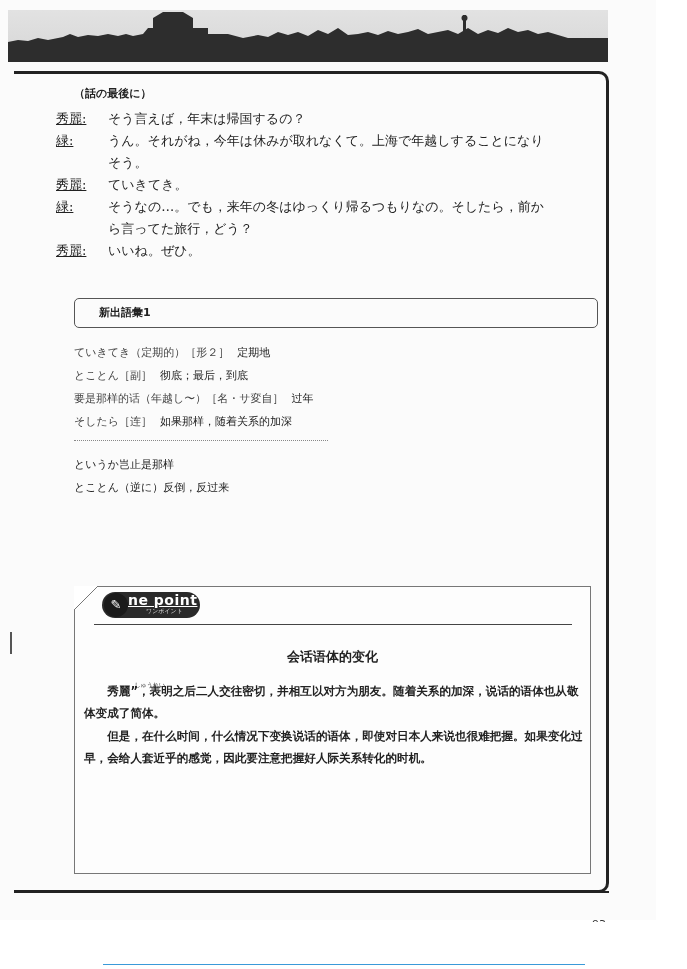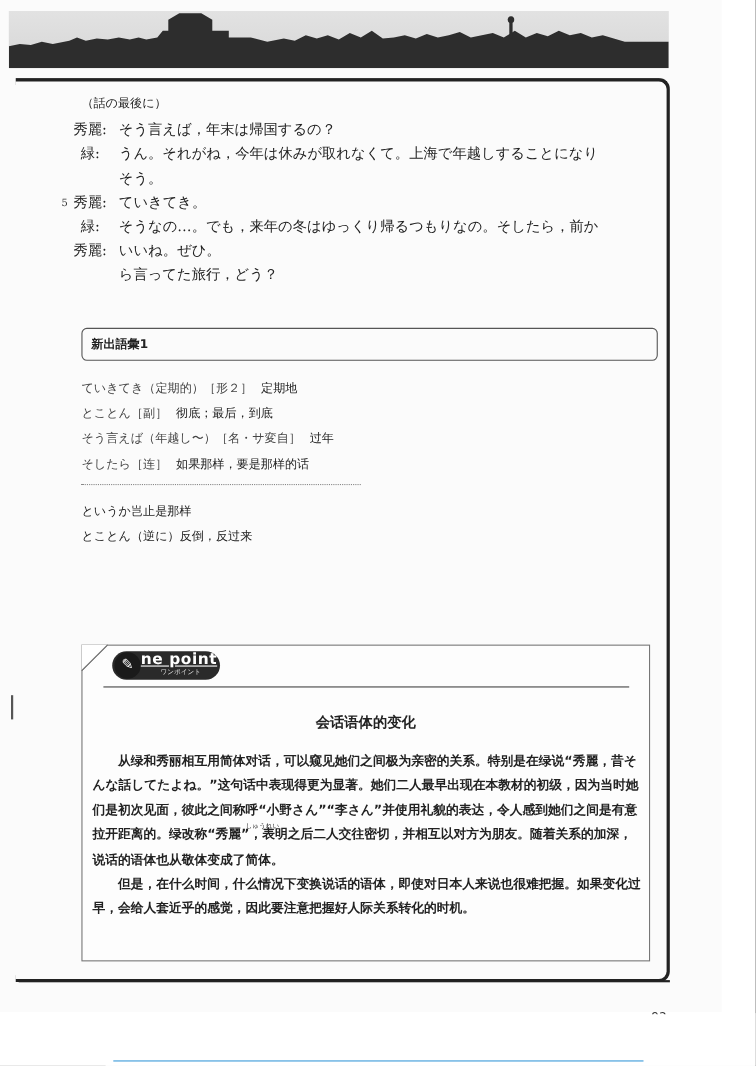--- a/index.html
+++ b/index.html
@@ -18,30 +18,30 @@
   }
   .banner svg { position:absolute; left:0; top:0; }
   
   .frame {
     position:absolute; left:14px; top:71px; width:595px; height:822px;
     border-top:3px solid #222; border-right:3px solid #222; border-bottom:3px solid #222;
     border-radius:0 10px 10px 0;
     box-sizing:border-box;
   }
   .dialog { position:absolute; left:56px; top:86px; width:545px; font-family:"DejaVu Serif", serif; font-size:13px; }
-  .dialog .heading { font-family:"DejaVu Sans", sans-serif; font-weight:normal; font-size:11px; margin-left:18px; margin-bottom:6px; height:16px; line-height:16px; }
+  .dialog .heading { font-family:"DejaVu Sans", sans-serif; font-weight:bold; font-size:11px; margin-left:18px; margin-bottom:6px; height:16px; line-height:16px; }
   .line { position:relative; line-height:22px; }
   .line .num { position:absolute; left:0; top:0; font-size:9px; color:#333; }
-  .line .spk { display:inline-block; width:52px; text-align:center; }
+  .line .spk { display:inline-block; width:52px; text-align:left;text-decoration:underline; }
   .line .txt { }
   .line.cont { padding-left:52px; }
   .vocab-title {
     position:absolute; left:74px; top:298px; width:524px; height:30px;
     border:1.5px solid #555; border-radius:5px; box-sizing:border-box;
-    font-weight:bold; font-size:11px; line-height:28px; padding-left:8px;
+    font-weight:bold; font-size:11px; line-height:28px; padding-left:24px;
   }
   .vocab { position:absolute; left:74px; top:341px; font-size:11px; }
   .vocab .row { height:23px; line-height:23px; white-space:nowrap; }
   .vocab .kana { color:#444; font-family:"DejaVu Sans", sans-serif;margin-top:15px; }
   .vocab .meta { color:#444; }
   .vocab .mean { font-weight:normal; margin-left:8px; }
   .dotted { position:absolute; left:74px; top:440px; width:254px; border-top:1px dotted #888; }
   .vocab2 { position:absolute; left:74px; top:453px; font-size:11px; }
   .vocab2 .row { height:23px; line-height:23px; white-space:nowrap; }
   
@@ -85,31 +85,31 @@
 
 <div class="frame"></div>
 
 <div class="dialog">
   <div class="heading">（話の最後に）</div>
   <div class="line"><span class="num"></span><span class="spk">秀麗:</span><span class="txt">そう言えば，年末は帰国するの？</span></div>
   <div class="line"><span class="num"></span><span class="spk">緑:</span><span class="txt">うん。それがね，今年は休みが取れなくて。上海で年越しすることになり</span></div>
   <div class="line cont"><span class="txt">そう。</span></div>
   <div class="line"><span class="num">5</span><span class="spk">秀麗:</span><span class="txt">ていきてき。</span></div>
   <div class="line"><span class="num"></span><span class="spk">緑:</span><span class="txt">そうなの…。でも，来年の冬はゆっくり帰るつもりなの。そしたら，前か</span></div>
+  <div class="line cont"><span class="txt">ら言ってた旅行，どう？</span></div>
   <div class="line"><span class="num"></span><span class="spk">秀麗:</span><span class="txt">いいね。ぜひ。</span></div>
-  <div class="line cont"><span class="txt">ら言ってた旅行，どう？</span></div>
 </div>
 
 <div class="vocab-title">新出語彙1</div>
 
 <div class="vocab">
   <div class="row"><span class="kana">ていきてき</span><span class="meta">（定期的）［形２］</span><span class="mean">定期地</span></div>
   <div class="row"><span class="kana">とことん</span><span class="meta">［副］</span><span class="mean">彻底；最后，到底</span></div>
-  <div class="row"><span class="kana">そう言えば</span><span class="meta">（年越し〜）［名・サ変自］</span><span class="mean">过年</span></div>
-  <div class="row"><span class="kana">そしたら</span><span class="meta">［连］</span><span class="mean">如果那样，要是那样的话</span></div>
+  <div class="row"><span class="kana">要是那样的话</span><span class="meta">（年越し〜）［名・サ変自］</span><span class="mean">过年</span></div>
+  <div class="row"><span class="kana">そしたら</span><span class="meta">［连］</span><span class="mean">如果那样，随着关系的加深</span></div>
 </div>
 
 <div class="dotted"></div>
 
 <div class="vocab2">
   <div class="row"><span class="kana">というか</span><span class="meta"></span><span class="mean">岂止是那样</span></div>
   <div class="row"><span class="kana">とことん</span><span class="meta">（逆に）</span><span class="mean">反倒，反过来</span></div>
 </div>
 
 <div class="op-box"></div>
@@ -119,21 +119,21 @@
   <path d="M0,24 L24,0" stroke="#777" stroke-width="1"></path>
 </svg>
 <div class="op-logo">
   <div class="pen">✎</div>
   <span class="word">ne point</span>
   <span class="sub">ワンポイント</span>
 </div>
 <div class="op-rule"></div>
 <div class="op-title">会话语体的变化</div>
 <div class="op-body">
-  <p><span>从绿和秀丽相互用简体对话，可以窥见她们之间极为亲密的关系。特别是在绿说“秀麗，昔そんな話してたよね。”这句话中表现得更为显著。她们二人最早出现在本教材的初级，因为当时她们是初次见面，彼此之间称呼“小野さん”“李さん”并使用礼貌的表达，令人感到她们之间是有意拉开距离的。绿改称“</span><span class="ruby-note"><span class="rt">しゅうれい</span><span>秀麗</span></span><span>”，表明之后二人交往密切，并相互以对方为朋友。随着关系的加深，说话的语体也从敬体变成了简体。</span></p>
+  <p><span class="ruby-note"><span class="rt">しゅうれい</span><span>秀麗</span></span><span>”，表明之后二人交往密切，并相互以对方为朋友。随着关系的加深，说话的语体也从敬体变成了简体。</span></p>
   <p>但是，在什么时间，什么情况下变换说话的语体，即使对日本人来说也很难把握。如果变化过早，会给人套近乎的感觉，因此要注意把握好人际关系转化的时机。</p>
 </div>
 
 <div class="bottom-line"></div>
 <div class="white-cover"></div>
 <div class="page-num">93</div>
 <div class="blue-line"></div>
 
 <div class="side-marks">
   <span style="top:32px;height:22px;"></span>

